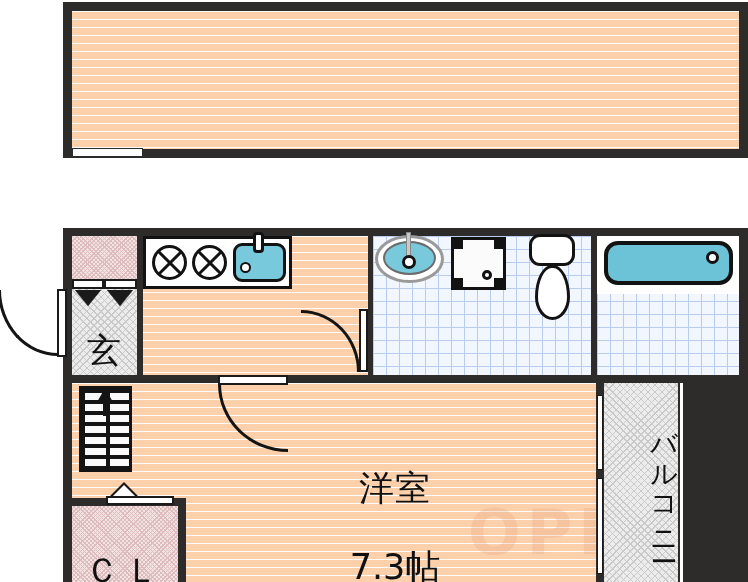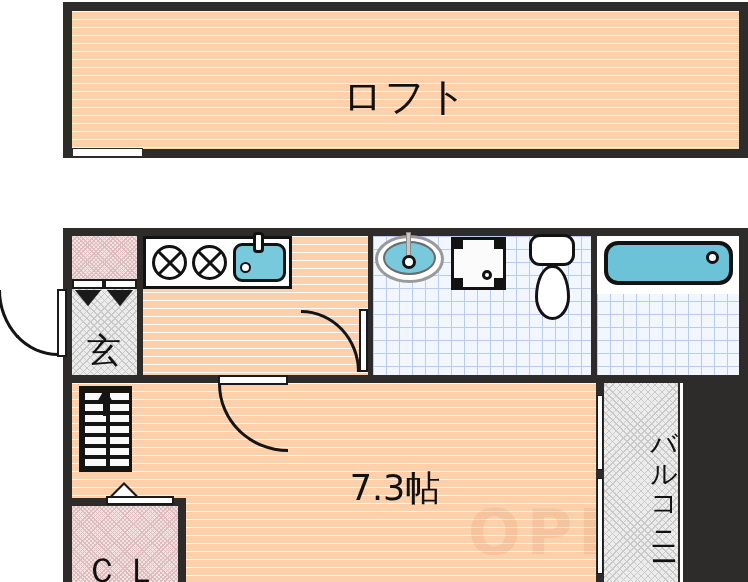--- a/index.html
+++ b/index.html
@@ -233,21 +233,20 @@
 
   <div class="abs" style="left:63px;top:2px;width:685px;height:156px;">
 
     <div class="abs wall" style="left:0;top:0;width:685px;height:156px;"></div>
 
     <div class="abs fl-wood" style="left:9px;top:9px;width:667px;height:138px;"></div>
 
     <div class="abs" style="left:9px;top:146px;width:71px;height:9px;background:#ffffff;border:1px solid #2e2c2b;"></div>
 
     <div class="rlabel loft-label" style="left:0;top:27px;width:685px;">
-      <span class="l1">ロフト</span>
     </div>
   </div>
 
   <div class="abs wall" style="left:63px;top:228px;width:685px;height:155px;"></div>
 
   <div class="abs fl-hatch" style="left:72px;top:236px;width:65px;height:139px;"></div>
 
   <div class="abs fl-closet" style="left:72px;top:236px;width:65px;height:43px;"></div>
   <div class="abs" style="left:72px;top:279px;width:32px;height:10px;background:#ffffff;border:2px solid #1a1a1a;"></div>
   <div class="abs" style="left:104px;top:279px;width:33px;height:10px;background:#ffffff;border:2px solid #1a1a1a;"></div>
@@ -336,20 +335,21 @@
   <div class="abs fl-closet" style="left:72px;top:506px;width:106px;height:76px;"></div>
   <div class="abs" style="left:106px;top:496px;width:68px;height:9px;background:#ffffff;border:2px solid #1a1a1a;"></div>
   <div class="tri-up-out" style="left:110px;top:482px;"></div>
   <div class="tri-up-in" style="left:113px;top:485px;"></div>
 
   <div class="rlabel cl-label" style="left:72px;top:513px;width:106px;">
     <span class="l1">ＣＬ</span>
   </div>
 
   <div class="rlabel room-label" style="left:250px;top:430px;width:290px;">
+    <span class="l1">洋室</span>
     <span class="l2">7.3帖</span>
   </div>
 
   <div class="abs wall" style="left:596px;top:383px;width:8px;height:199px;"></div>
   <div class="abs" style="left:597px;top:395px;width:6px;height:75px;background:#ffffff;border:1px solid #1a1a1a;"></div>
   <div class="abs" style="left:597px;top:478px;width:6px;height:96px;background:#ffffff;border:1px solid #1a1a1a;"></div>
 
   <div class="abs fl-hatch" style="left:604px;top:383px;width:74px;height:199px;"></div>
   <div class="abs" style="left:678px;top:383px;width:7px;height:199px;background:#ffffff;border-left:2px solid #2e2c2b;border-right:2px solid #2e2c2b;"></div>
 

